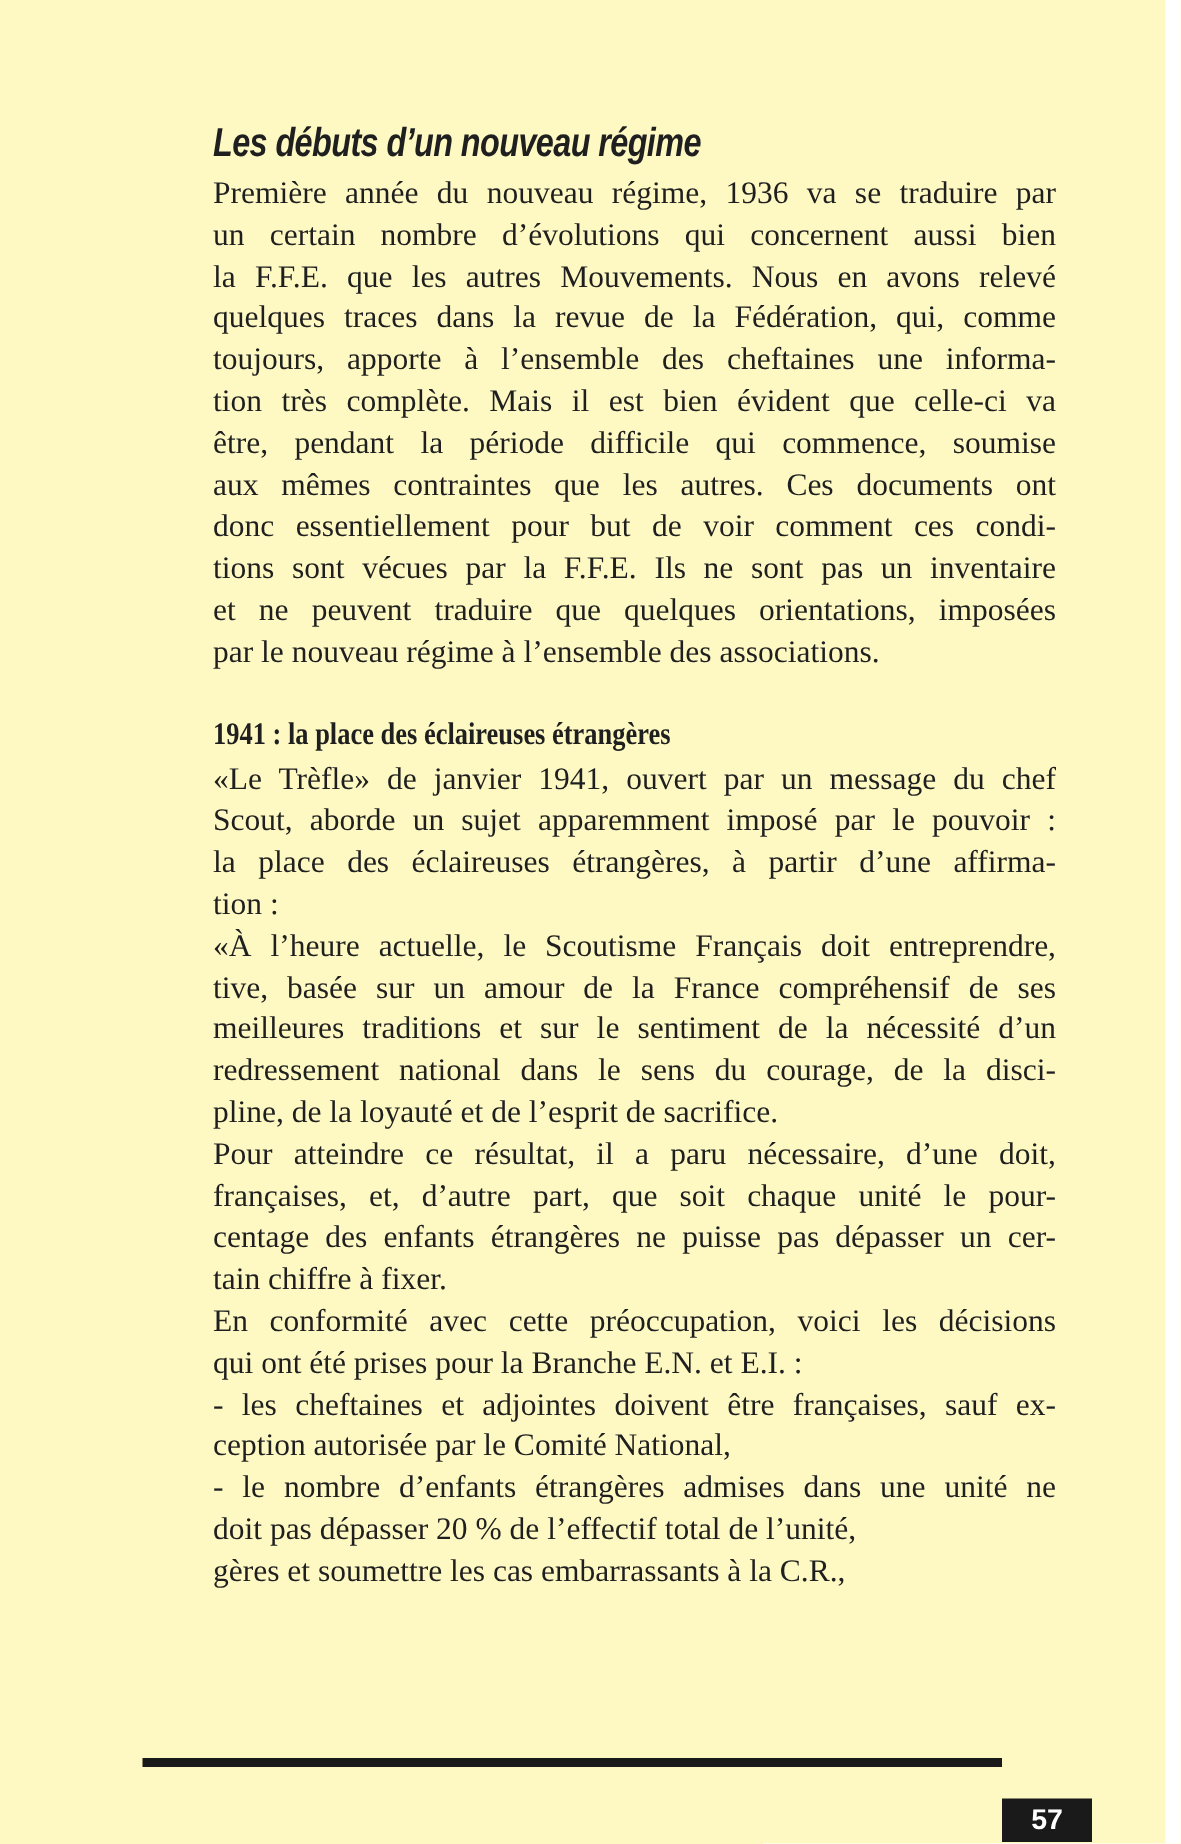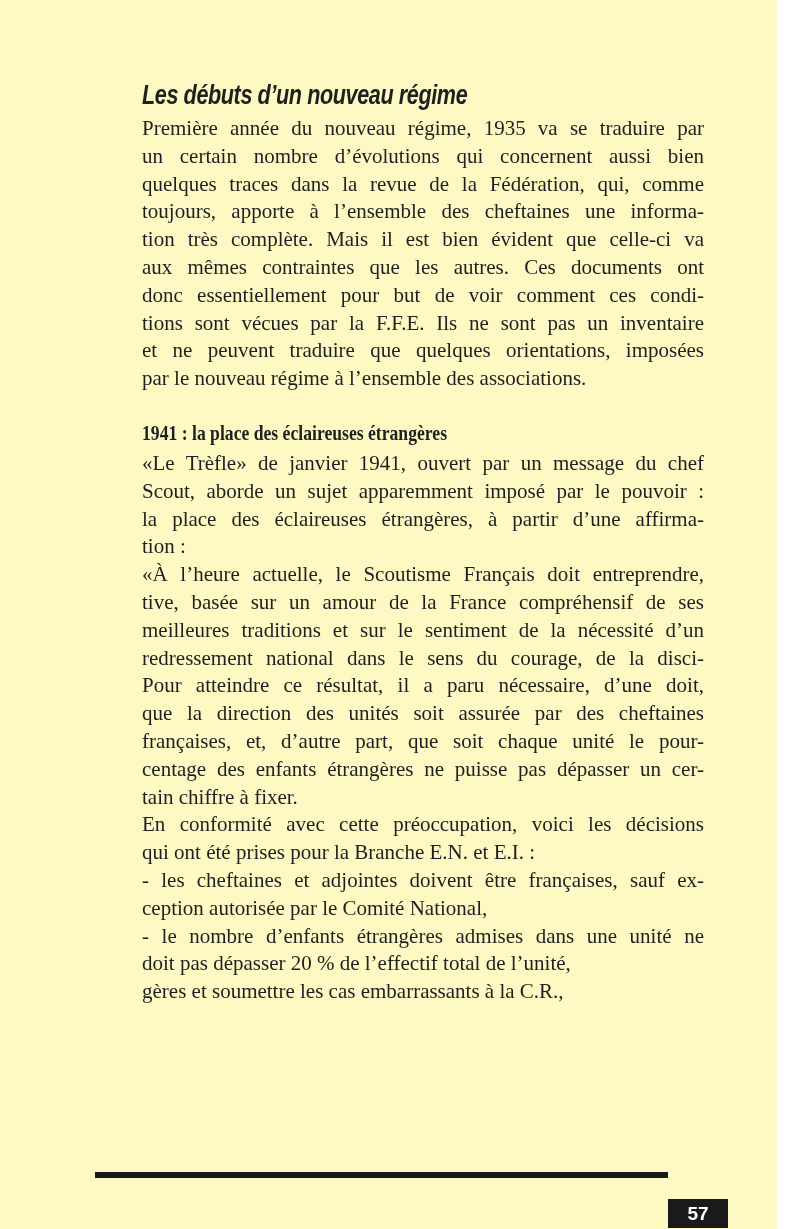--- a/index.html
+++ b/index.html
@@ -62,43 +62,45 @@
     color:#ffffff;
   }
 </style>
 </head>
 <body>
 
 <div class="page">
   <div class="content">
     <h1 class="title">Les débuts d’un nouveau régime</h1>
     <div id="para1">
-        <div class="line just">Première année du nouveau régime, 1935 va se traduire par</div>
+        <div class="line just">Première année du nouveau régime, 1936 va se traduire par</div>
         <div class="line just">un certain nombre d’évolutions qui concernent aussi bien</div>
+        <div class="line just">la F.F.E. que les autres Mouvements. Nous en avons relevé</div>
         <div class="line just">quelques traces dans la revue de la Fédération, qui, comme</div>
         <div class="line just">toujours, apporte à l’ensemble des cheftaines une informa-</div>
         <div class="line just">tion très complète. Mais il est bien évident que celle-ci va</div>
+        <div class="line just">être, pendant la période difficile qui commence, soumise</div>
         <div class="line just">aux mêmes contraintes que les autres. Ces documents ont</div>
         <div class="line just">donc essentiellement pour but de voir comment ces condi-</div>
         <div class="line just">tions sont vécues par la F.F.E. Ils ne sont pas un inventaire</div>
         <div class="line just">et ne peuvent traduire que quelques orientations, imposées</div>
         <div class="line">par le nouveau régime à l’ensemble des associations.</div>
       </div>
     <h2 class="heading">1941 : la place des éclaireuses étrangères</h2>
     <div id="para2" class="para2">
         <div class="line just">«Le Trèfle» de janvier 1941, ouvert par un message du chef</div>
         <div class="line just">Scout, aborde un sujet apparemment imposé par le pouvoir :</div>
         <div class="line just">la place des éclaireuses étrangères, à partir d’une affirma-</div>
         <div class="line">tion :</div>
         <div class="line just">«À l’heure actuelle, le Scoutisme Français doit entreprendre,</div>
         <div class="line just">tive, basée sur un amour de la France compréhensif de ses</div>
         <div class="line just">meilleures traditions et sur le sentiment de la nécessité d’un</div>
         <div class="line just">redressement national dans le sens du courage, de la disci-</div>
+        <div class="line">pline, de la loyauté et de l’esprit de sacrifice.</div>
         <div class="line just">Pour atteindre ce résultat, il a paru nécessaire, d’une doit,</div>
-        <div class="line just">que la direction des unités soit assurée par des cheftaines</div>
         <div class="line just">françaises, et, d’autre part, que soit chaque unité le pour-</div>
         <div class="line just">centage des enfants étrangères ne puisse pas dépasser un cer-</div>
         <div class="line">tain chiffre à fixer.</div>
         <div class="line just">En conformité avec cette préoccupation, voici les décisions</div>
         <div class="line">qui ont été prises pour la Branche E.N. et E.I. :</div>
         <div class="line just">- les cheftaines et adjointes doivent être françaises, sauf ex-</div>
         <div class="line">ception autorisée par le Comité National,</div>
         <div class="line just">- le nombre d’enfants étrangères admises dans une unité ne</div>
         <div class="line">doit pas dépasser 20 % de l’effectif total de l’unité,</div>
         <div class="line">gères et soumettre les cas embarrassants à la C.R.,</div>

